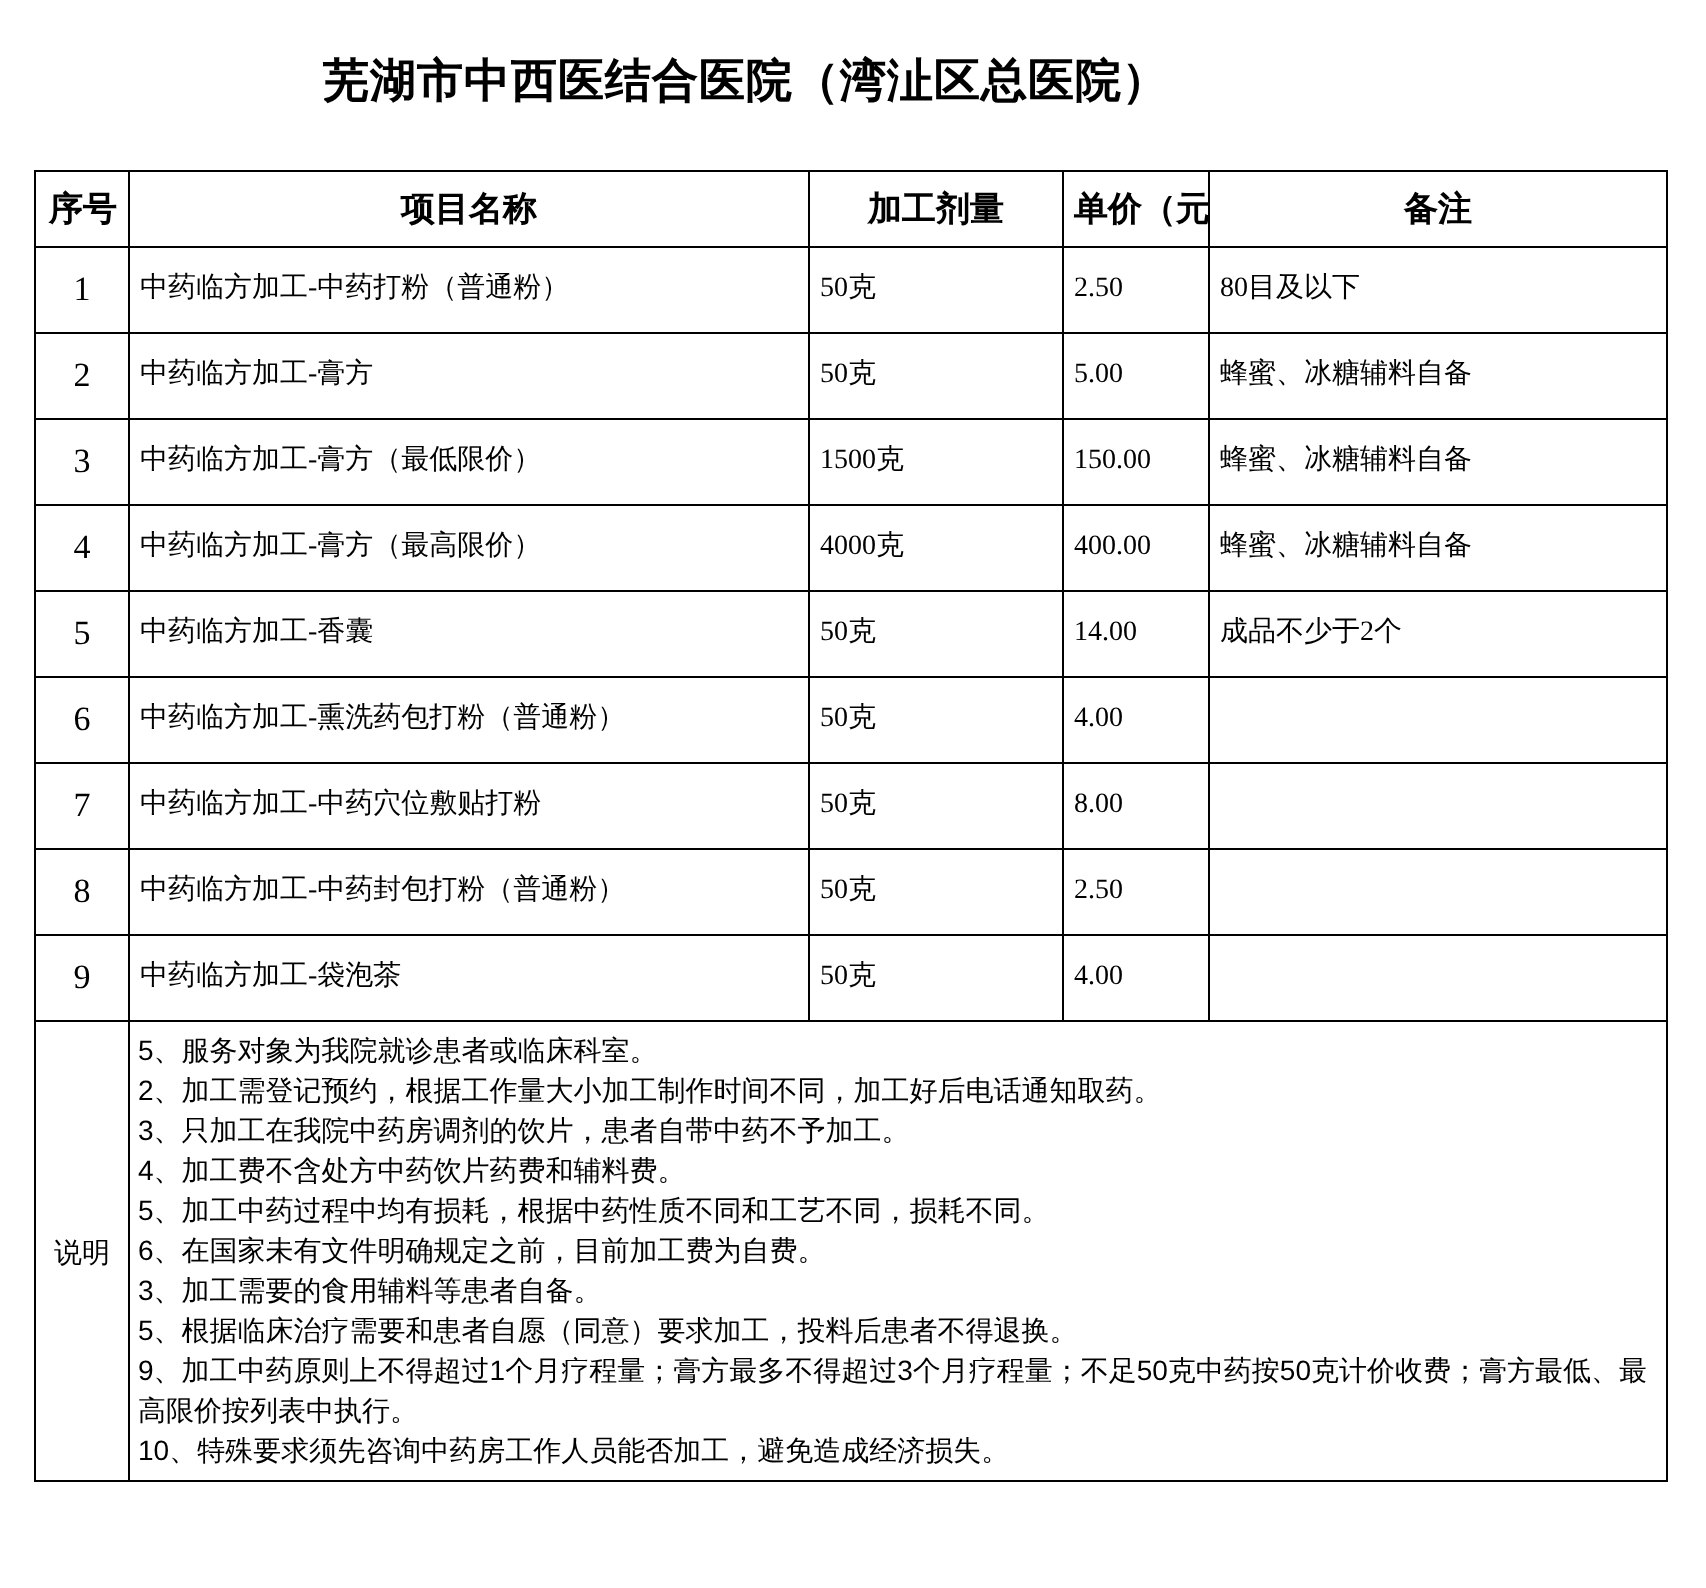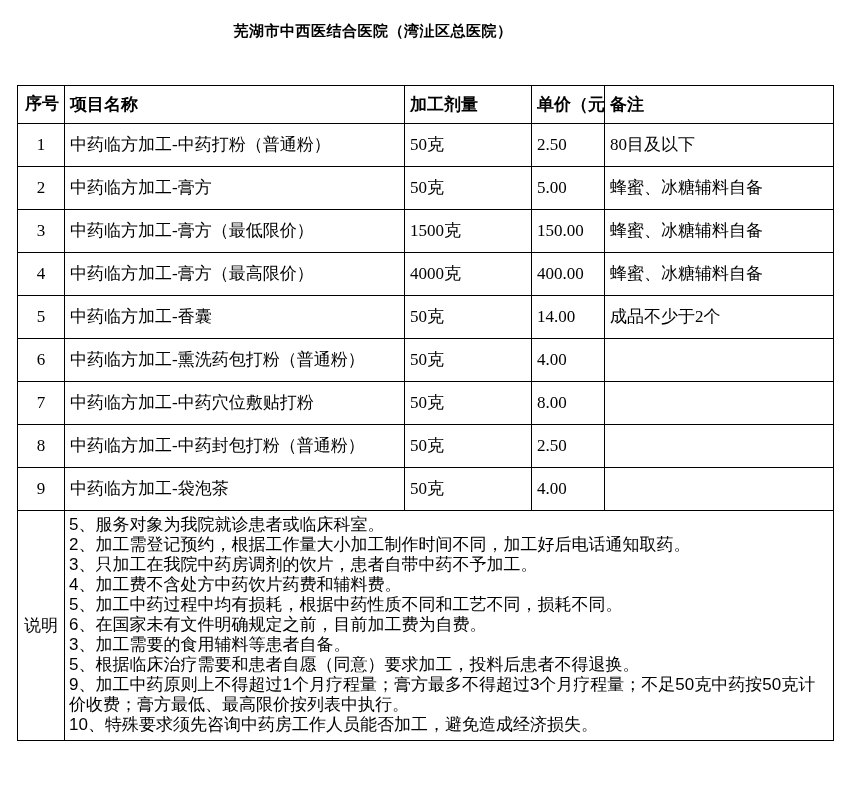--- a/index.html
+++ b/index.html
@@ -21,67 +21,67 @@
     position: relative;
     width: 853px;
     height: 794px;
     background: #ffffff;
   }
 
   
   .doc-title {
     position: absolute;
     left: 0;
-    top: 16px;
+    top: 26px;
     width: 746px;
     text-align: center;
     font-family: "Liberation Serif", "DejaVu Serif", serif;
     font-weight: bold;
-    font-size: 15px;
+    font-size: 23px;
     line-height: 30px;
     letter-spacing: 0.5px;
     color: #000000;
   }
   .doc-title .line { display: block; white-space: nowrap; }
 
   
   .fee-table {
     position: absolute;
     left: 17px;
     top: 85px;
     width: 816px;
     border-collapse: collapse;
     table-layout: fixed;
     font-family: "Liberation Serif", "DejaVu Serif", serif;
   }
   .fee-table td, .fee-table th {
     border: 1px solid #000000;
     padding: 0 5px;
-    font-size: 17px;
+    font-size: 14px;
     line-height: 20px;
     font-weight: normal;
     vertical-align: middle;
     height: 43px;
     overflow: hidden;
     white-space: nowrap;
   }
 
   col.c-no    { width: 47px; }
   col.c-name  { width: 340px; }
   col.c-dose  { width: 127px; }
   col.c-price { width: 73px; }
   col.c-remark{ width: 229px; }
 
   .fee-table thead td {
     height: 38px;
     font-weight: bold;
     font-size: 17px;
-    text-align: left;
-  }
-  .fee-table thead td.h-no { text-align: right; padding-left: 6px; font-family: Liberation Mono, monospace; }
+    text-align: center;
+  }
+  .fee-table thead td.h-no { text-align: center; padding-left: 6px; }
 
   .fee-table tbody td.cell-no {
     text-align: center;
     font-size: 17px;
   }
   .fee-table tbody td.cell-name,
   .fee-table tbody td.cell-dose,
   .fee-table tbody td.cell-price,
   .fee-table tbody td.cell-remark {
     text-align: left;

